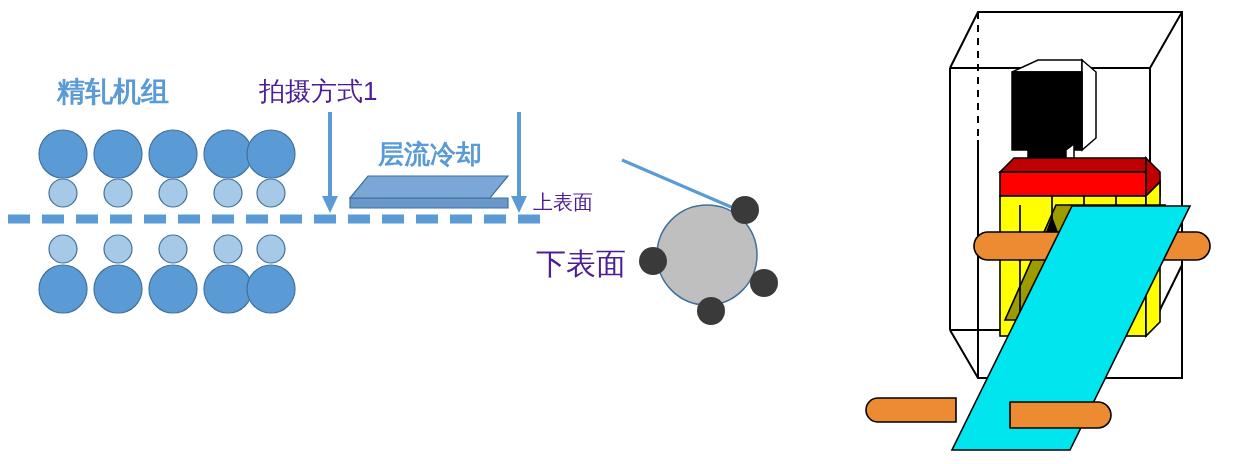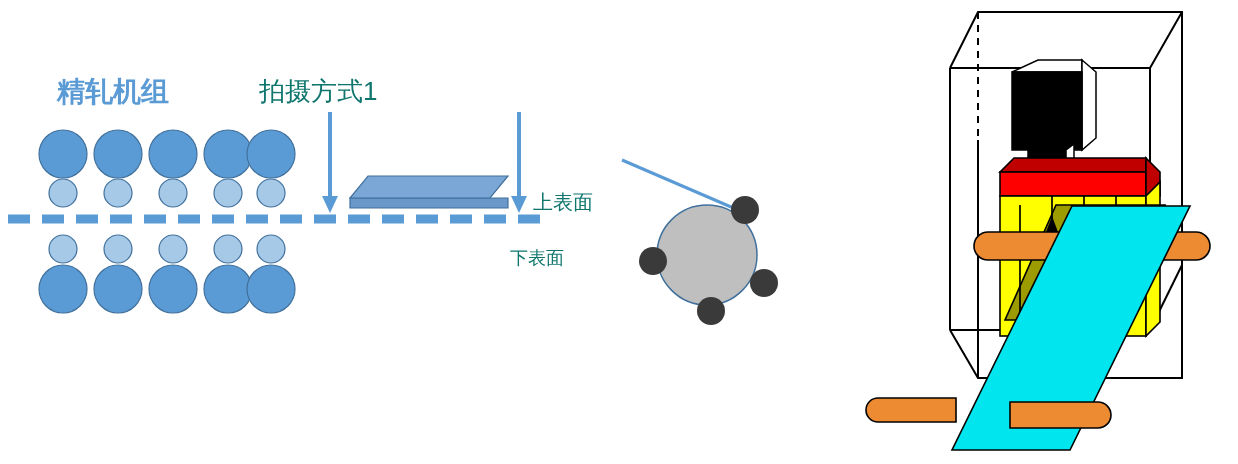--- a/index.html
+++ b/index.html
@@ -1,21 +1,21 @@
 <!DOCTYPE html>
 <html><head>
 <meta charset="utf-8">
 <style>
   html,body{margin:0;padding:0;background:#ffffff;}
   body{width:1238px;height:464px;overflow:hidden;
        font-family:"Liberation Sans","DejaVu Sans",sans-serif;}
   #stage{position:relative;width:1238px;height:464px;background:#fff;}
   .lbl{position:absolute;white-space:nowrap;line-height:1;}
   .lbl-blue{color:#5B9BD5;font-weight:bold;}
-  .lbl-gray{color:#0f766e;}
+  .lbl-gray{color:#4c1d95;}
   svg{position:absolute;left:0;top:0;overflow:visible;}
   .roll-big{fill:#5B9BD5;stroke:#41719C;stroke-width:1.2;}
   .roll-small{fill:#A6C9E8;stroke:#41719C;stroke-width:1.2;}
   .dashline{stroke:#5B9BD5;stroke-width:9;stroke-dasharray:22 12;}
   .arrow-blue{stroke:#5B9BD5;stroke-width:4;fill:none;}
   .arrow-head-blue{fill:#5B9BD5;}
   .leader{stroke:#5B9BD5;stroke-width:3;fill:none;}
   .coil-body{fill:#BFBFBF;stroke:#41719C;stroke-width:1.5;}
   .coil-dot{fill:#3A3A3A;}
   .slab-top{fill:#7BA7D7;stroke:#41719C;stroke-width:1.2;}
@@ -96,24 +96,25 @@
       <circle class="coil-dot" cx="764" cy="283" r="14"></circle>
       <circle class="coil-dot" cx="711" cy="311" r="14"></circle>
     </g>
   </svg>
 
   <div class="lbl lbl-blue" style="left:57px;top:78px;font-size:28px;">精轧机组</div>
 
   <div class="lbl lbl-gray" style="left:259px;top:78px;font-size:26px;">拍摄方式1</div>
 
 
+  <div class="lbl lbl-blue" style="left:378px;top:141px;font-size:26px;">层流冷却</div>
 
   <div class="lbl lbl-gray" style="left:533px;top:192px;font-size:20px;">上表面</div>
 
-  <div class="lbl lbl-gray" style="left:510px;top:249px;font-size:18px;">下表面</div>
+  <div class="lbl lbl-gray" style="left:536px;top:249px;font-size:30px;">下表面</div>
 
   <svg width="378" height="464" style="left:860px;top:0;">
 
     <g>
       <polyline class="wire" points="90,68 118,12 322,12 322,68"></polyline>
       <polyline class="wire" points="90,68 290,68 322,12"></polyline>
       <line class="wire" x1="90" y1="68" x2="90" y2="330"></line>
       <line class="wire" x1="290" y1="68" x2="290" y2="330"></line>
       <line class="wire" x1="322" y1="12" x2="322" y2="265"></line>
       <line class="wire" x1="90" y1="330" x2="290" y2="330"></line>

